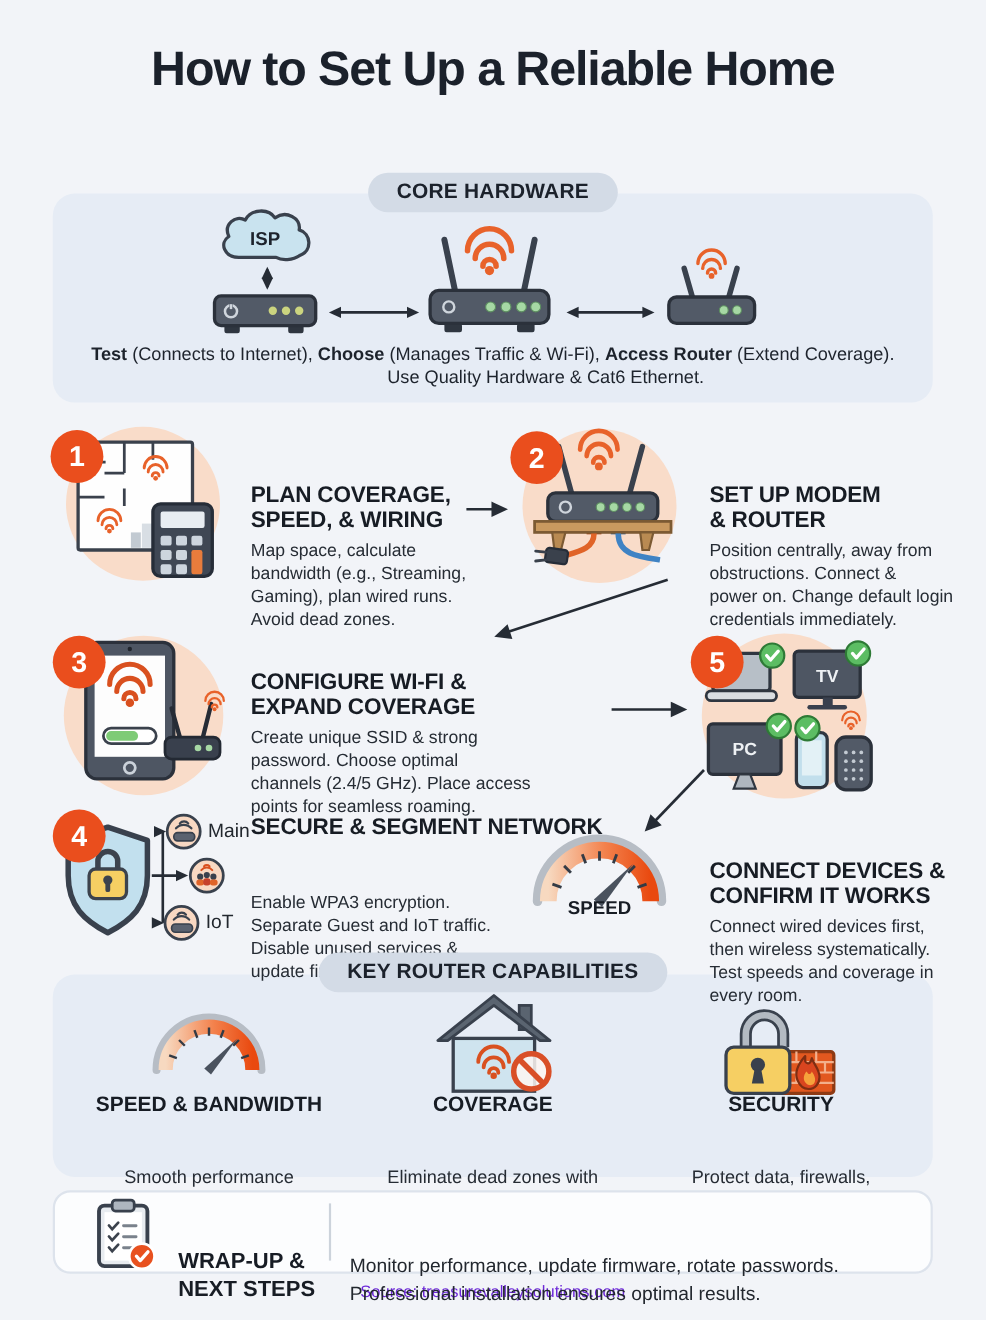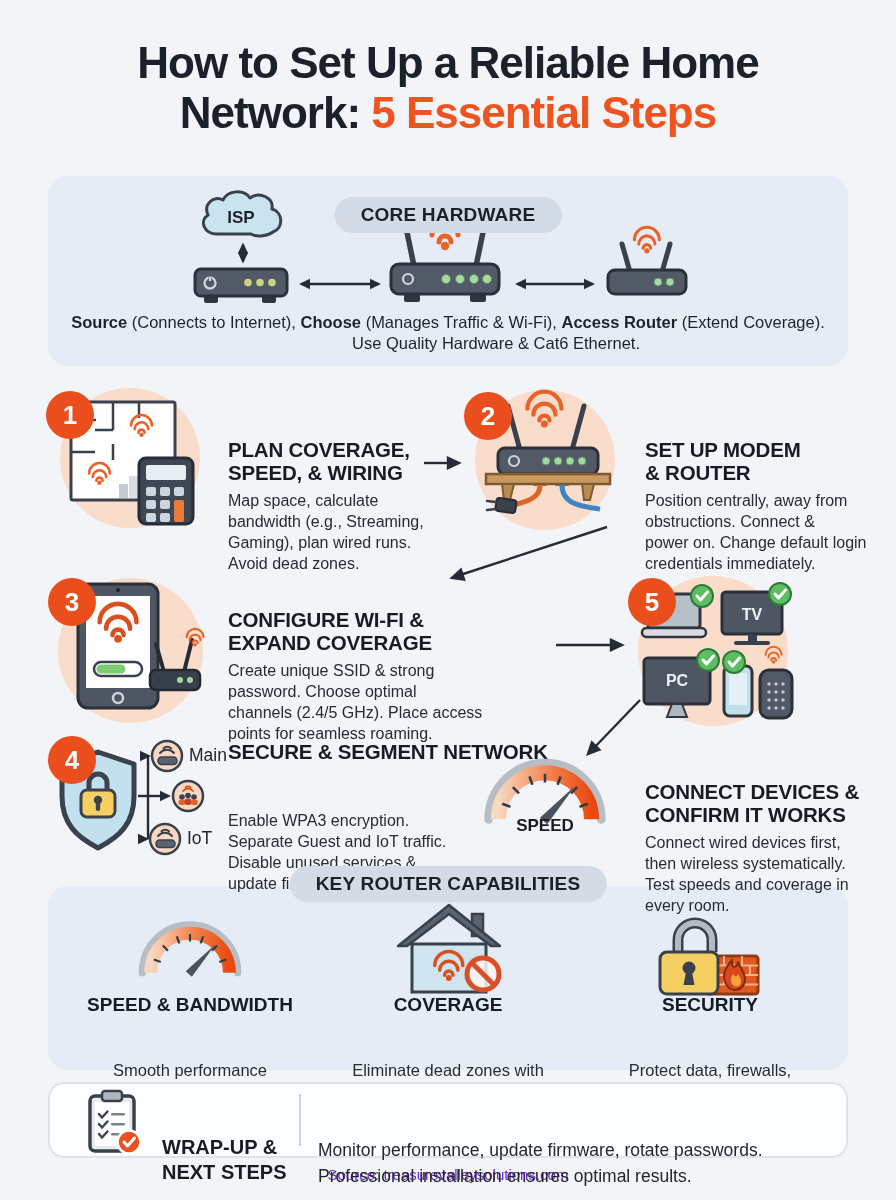--- a/index.html
+++ b/index.html
@@ -59,24 +59,23 @@
       </symbol>
       <g id="chk">
         <circle r="11" fill="#5cbd63" stroke="#2e7a36" stroke-width="2"></circle>
         <path d="M-5 0 L-1.5 4 L5.5 -4" stroke="#fff" stroke-width="3" fill="none" stroke-linecap="round" stroke-linejoin="round"></path>
       </g>
     </defs>
   </svg>
 
   <div class="abs" style="top:38px;left:0;width:896px;">
     <div class="title">How to Set Up a Reliable Home</div>
-    <div class="title"><span>Network: </span><span class="accent">5 Essential Steps</span></div>
   </div>
 
-  <div class="pill" style="top:157px;margin-top:40px;">CORE HARDWARE</div>
+  <div class="pill" style="top:157px;">CORE HARDWARE</div>
   <div class="panel" style="top:176px;height:190px;"></div>
 
   <svg style="left:196px;top:188px;" width="92" height="54" viewBox="0 0 92 54">
     <path d="M21 46 C8 46 3 33 12 27 C7 16 18 7 27 12 C32 2 48 1 54 10 C64 3 78 10 76 21 C87 24 88 40 77 44 C70 49 60 49 55 46 Z" fill="#c9e3ef" stroke="#39414d" stroke-width="3" stroke-linejoin="round"></path>
     <text x="45" y="35" text-anchor="middle" font-size="17" font-weight="bold" fill="#1d232c">ISP</text>
   </svg>
 
   <svg style="left:234px;top:240px;" width="18" height="26" viewBox="0 0 18 26">
     <line x1="9" y1="5" x2="9" y2="21" stroke="#262c35" stroke-width="2.5"></line>
     <use href="#arr" transform="translate(9,2.5) rotate(-90)" fill="#262c35"></use>
@@ -122,21 +121,21 @@
 
   <svg style="left:602px;top:224px;" width="90" height="78" viewBox="0 0 90 78">
     <use href="#wifi" transform="translate(30,2) scale(0.62)" color="#e8622a"></use>
     <path d="M28 48 L20 20 M60 48 L68 20" stroke="#39414d" stroke-width="5" stroke-linecap="round"></path>
     <rect x="6" y="46" width="78" height="24" rx="7" fill="#525a67" stroke="#2b313b" stroke-width="3"></rect>
     <circle cx="56" cy="58" r="4" fill="#a6d8a4" stroke="#5d8f60" stroke-width="1"></circle>
       <circle cx="68" cy="58" r="4" fill="#a6d8a4" stroke="#5d8f60" stroke-width="1"></circle>
   </svg>
 
   <div class="caption" style="top:312px;">
-    <b>Source</b><span> (Connects to Internet), </span><b>Choose</b><span> (Manages Traffic &amp; Wi-Fi), </span><b>Access Router</b><span> (Extend Coverage).</span>
+    <b>Test</b><span> (Connects to Internet), </span><b>Choose</b><span> (Manages Traffic &amp; Wi-Fi), </span><b>Access Router</b><span> (Extend Coverage).</span>
   </div>
   <div class="caption" style="top:333px;font-weight:400;padding-left:48px;">Use Quality Hardware &amp; Cat6 Ethernet.</div>
 
   <svg style="left:0;top:380px;z-index:1;pointer-events:none;" width="896" height="500" viewBox="0 0 896 500">
     <g stroke="#262c35" stroke-width="2.4" fill="#262c35">
       <line x1="424" y1="83" x2="454" y2="83"></line>
         <use href="#arr" transform="translate(459,83)"></use>
       <line x1="607" y1="147" x2="457" y2="196"></line>
         <use href="#arr" transform="translate(452,198) rotate(162)"></use>
       <line x1="556" y1="265" x2="617" y2="265"></line>

